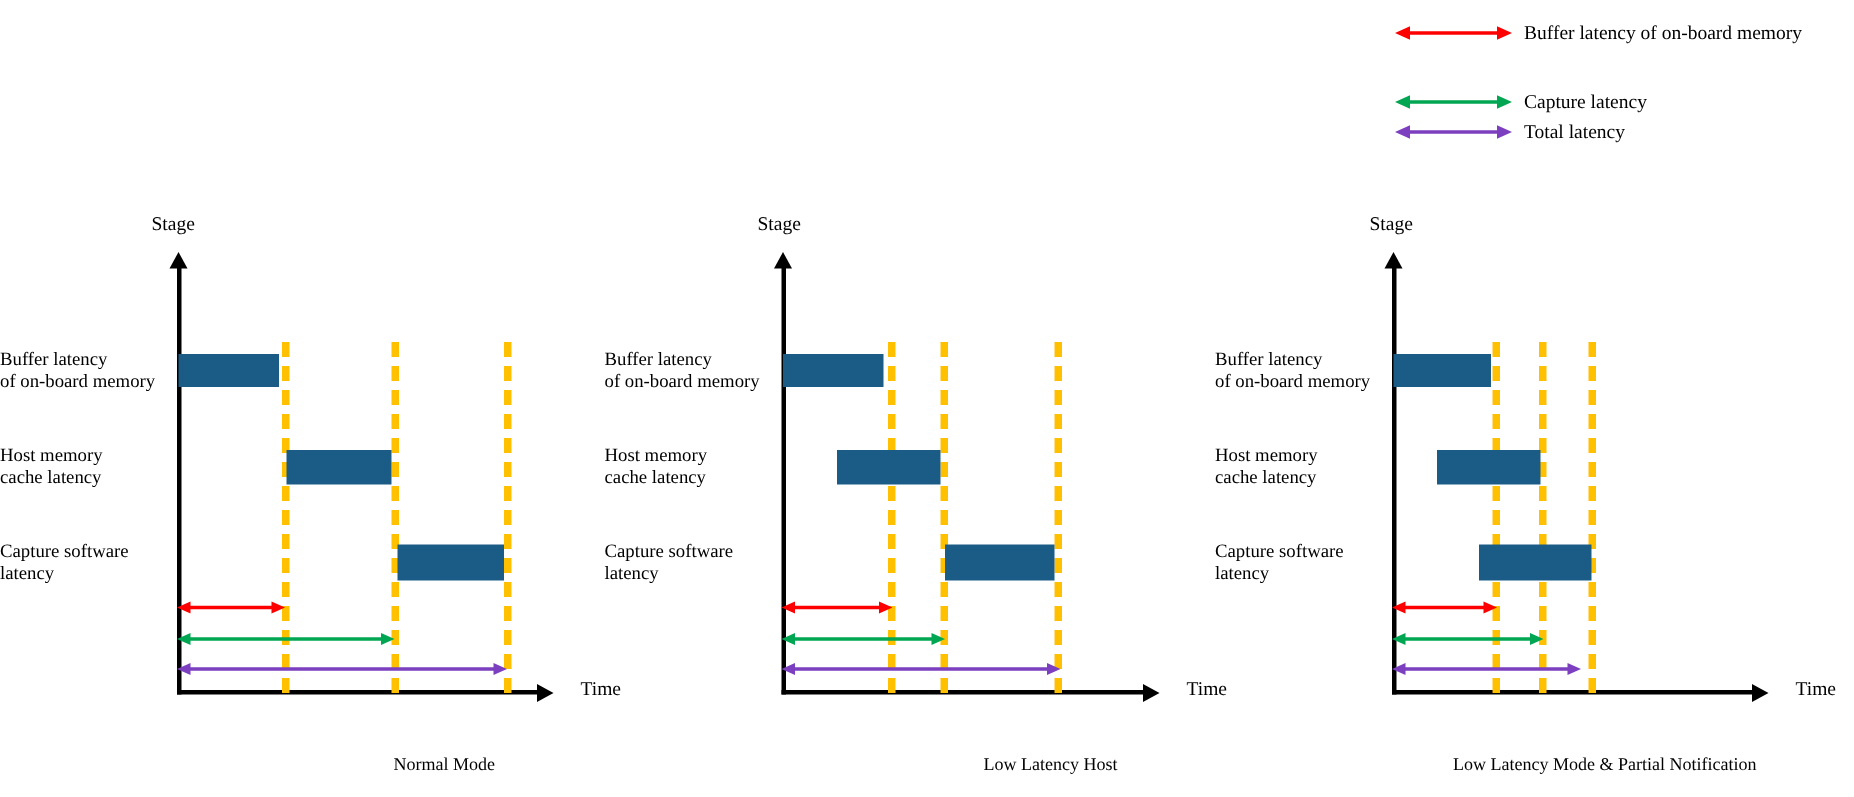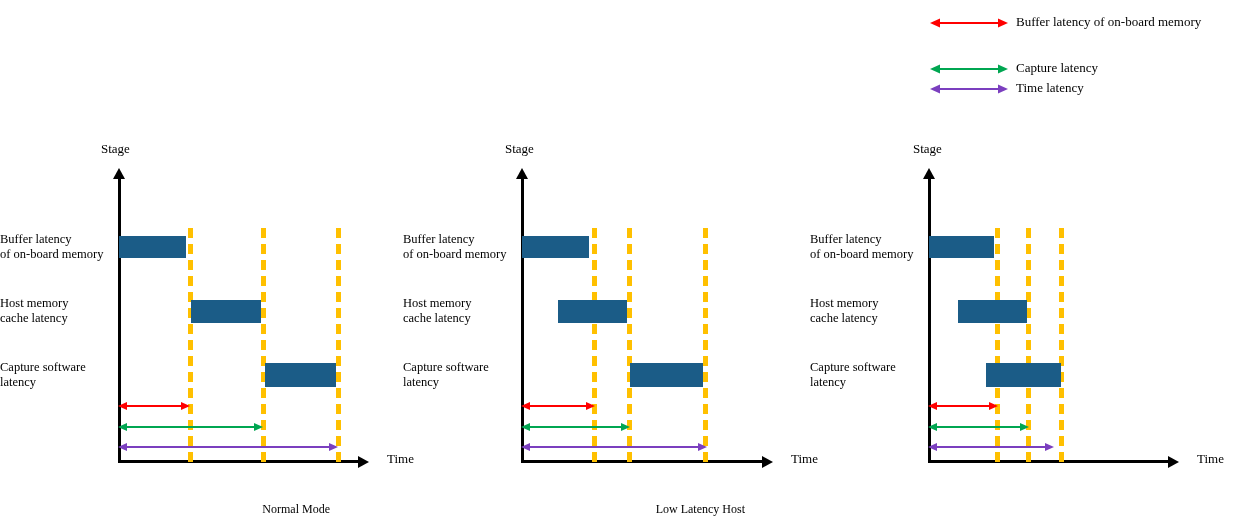--- a/index.html
+++ b/index.html
@@ -88,21 +88,21 @@
       <span class="legend-label">Capture latency</span>
     </div>
     <div class="legend-row r2">
       <span class="legend-arrow">
         <svg width="78" height="12" viewBox="0 0 78 12">
           <line x1="8" y1="6" x2="70" y2="6" stroke="#7B3FBF" stroke-width="2.2"></line>
           <polygon points="0,6 10,1.5 10,10.5" fill="#7B3FBF"></polygon>
           <polygon points="78,6 68,1.5 68,10.5" fill="#7B3FBF"></polygon>
         </svg>
       </span>
-      <span class="legend-label">Time latency</span>
+      <span class="legend-label">Total latency</span>
     </div>
   </div>
 
   <div class="panel" id="panel0" style="left:0px;width:415px;">
     <div class="stage-label" style="left:101px;top:142px;">Stage</div>
     <div class="axis-v" style="left:118px;top:178px;height:285px;"></div>
     <div class="arrowhead-up" style="left:113px;top:168px;"></div>
     <div class="axis-h" style="left:118px;top:460px;width:242px;"></div>
     <div class="arrowhead-right" style="left:358px;top:456px;"></div>
     <div class="time-label" style="left:387px;top:452px;">Time</div>
@@ -251,15 +251,16 @@
       </svg>
     </div>
     <div class="marr" style="left:928px;top:439px;width:126px;">
       <svg width="126" height="12" viewBox="0 0 126 12" preserveAspectRatio="none">
         <line x1="6" y1="6" x2="120" y2="6" stroke="#7B3FBF" stroke-width="2.2"></line>
         <polygon points="0,6 9,2 9,10" fill="#7B3FBF"></polygon>
         <polygon points="126,6 117,2 117,10" fill="#7B3FBF"></polygon>
       </svg>
     </div>
 
+    <div class="caption" style="left:935px;top:503px;width:236px;">Low Latency Mode &amp; Partial Notification</div>
   </div>
 
 </div>
 
 </body></html>

